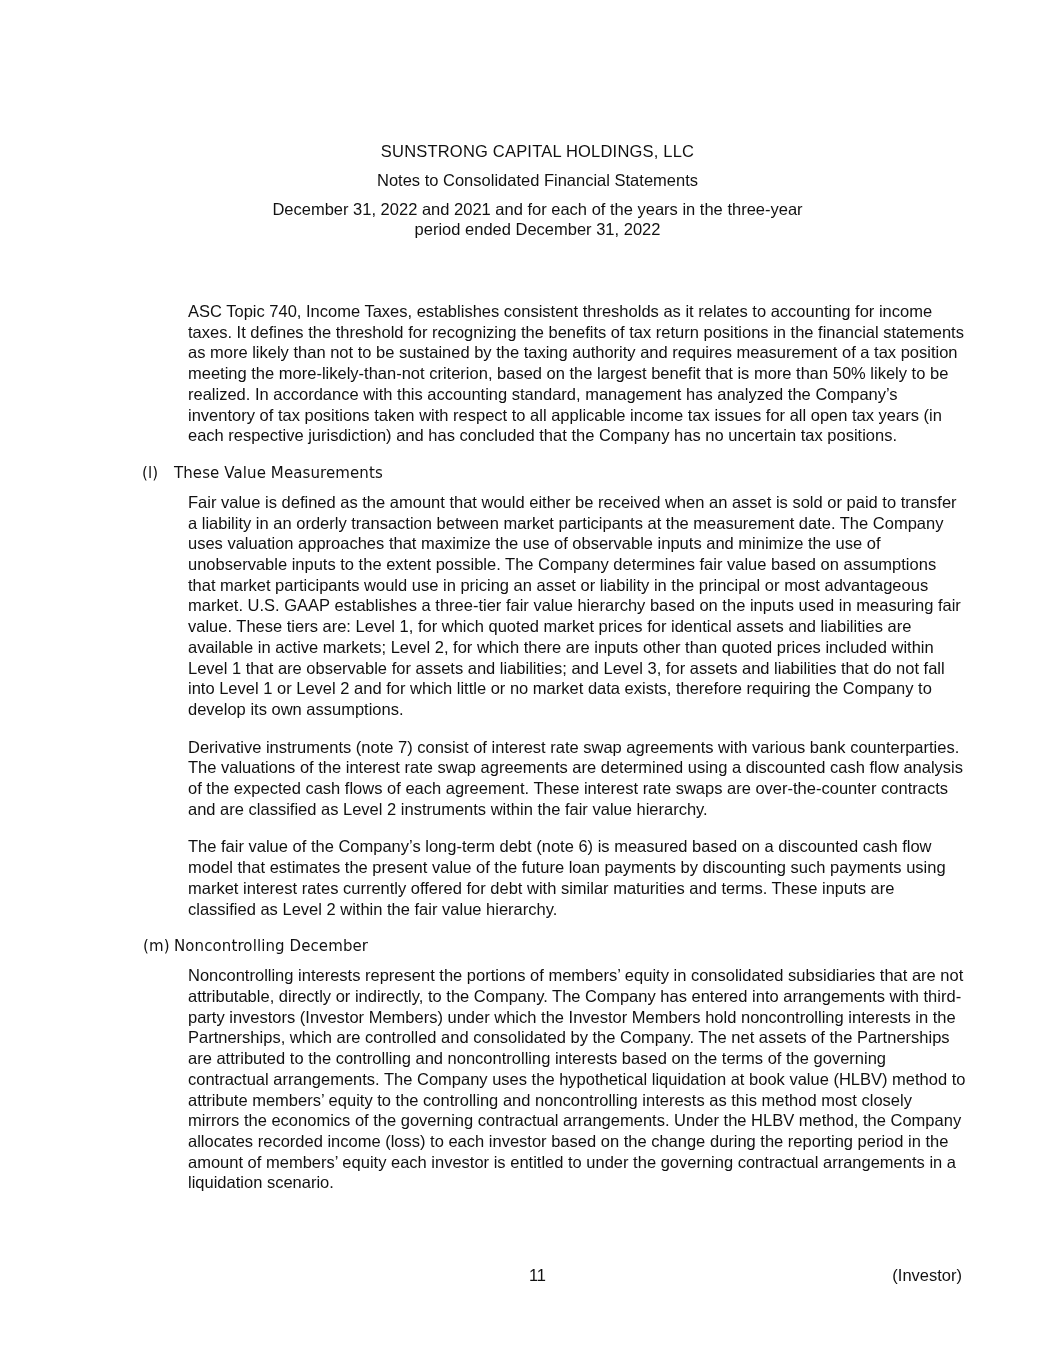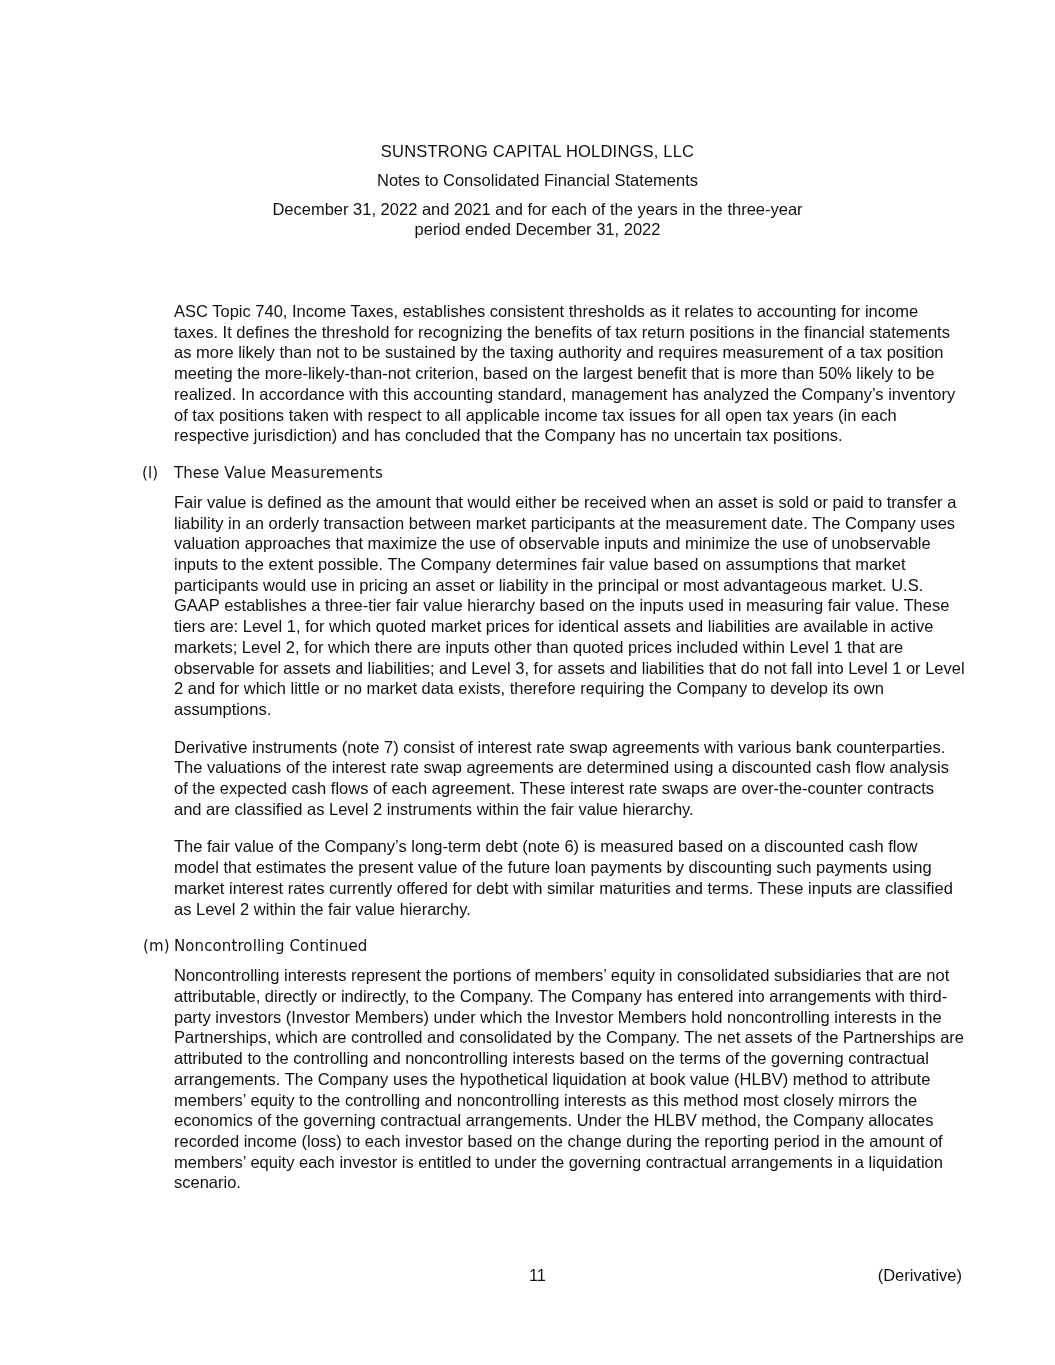--- a/index.html
+++ b/index.html
@@ -36,21 +36,21 @@
   }
   .content {
     position: absolute;
     top: 301px;
     left: 174px;
     width: 792px;
     font-size: 16.5px;
     line-height: 20.7px;
   }
   .content p {
-    margin: 0 0 17px 0;
+    margin: 0 0 17px 14px;
   }
   .section-heading {
     position: relative;
     margin: 0 0 9px 0;
     font-family: "DejaVu Sans", sans-serif;
     font-size: 15px;
     line-height: 20px;
     letter-spacing: 0.1px;
   }
   .section-heading .marker {
@@ -97,20 +97,20 @@
       <span>These Value Measurements</span>
     </div>
     <p>Fair value is defined as the amount that would either be received when an asset is sold or paid to transfer a liability in an orderly transaction between market participants at the measurement date. The Company uses valuation approaches that maximize the use of observable inputs and minimize the use of unobservable inputs to the extent possible. The Company determines fair value based on assumptions that market participants would use in pricing an asset or liability in the principal or most advantageous market. U.S. GAAP establishes a three-tier fair value hierarchy based on the inputs used in measuring fair value. These tiers are: Level 1, for which quoted market prices for identical assets and liabilities are available in active markets; Level 2, for which there are inputs other than quoted prices included within Level 1 that are observable for assets and liabilities; and Level 3, for assets and liabilities that do not fall into Level 1 or Level 2 and for which little or no market data exists, therefore requiring the Company to develop its own assumptions.</p>
     <p>Derivative instruments (note 7) consist of interest rate swap agreements with various bank counterparties. The valuations of the interest rate swap agreements are determined using a discounted cash flow analysis of the expected cash flows of each agreement. These interest rate swaps are over-the-counter contracts and are classified as Level 2 instruments within the fair value hierarchy.</p>
     <p>The fair value of the Company’s long-term debt (note 6) is measured based on a discounted cash flow model that estimates the present value of the future loan payments by discounting such payments using market interest rates currently offered for debt with similar maturities and terms. These inputs are classified as Level 2 within the fair value hierarchy.</p>
   </div>
 
   <div class="section">
     <div class="section-heading m">
       <span class="marker">(m)</span>
-      <span>Noncontrolling Continued</span>
+      <span>Noncontrolling December</span>
     </div>
     <p>Noncontrolling interests represent the portions of members’ equity in consolidated subsidiaries that are not attributable, directly or indirectly, to the Company. The Company has entered into arrangements with third-party investors (Investor Members) under which the Investor Members hold noncontrolling interests in the Partnerships, which are controlled and consolidated by the Company. The net assets of the Partnerships are attributed to the controlling and noncontrolling interests based on the terms of the governing contractual arrangements. The Company uses the hypothetical liquidation at book value (HLBV) method to attribute members’ equity to the controlling and noncontrolling interests as this method most closely mirrors the economics of the governing contractual arrangements. Under the HLBV method, the Company allocates recorded income (loss) to each investor based on the change during the reporting period in the amount of members’ equity each investor is entitled to under the governing contractual arrangements in a liquidation scenario.</p>
   </div>
 </div>
 
 <div class="footer-page">11</div>
-<div class="footer-continued">(Derivative)</div>
+<div class="footer-continued">(Investor)</div>
 
 </body></html>

